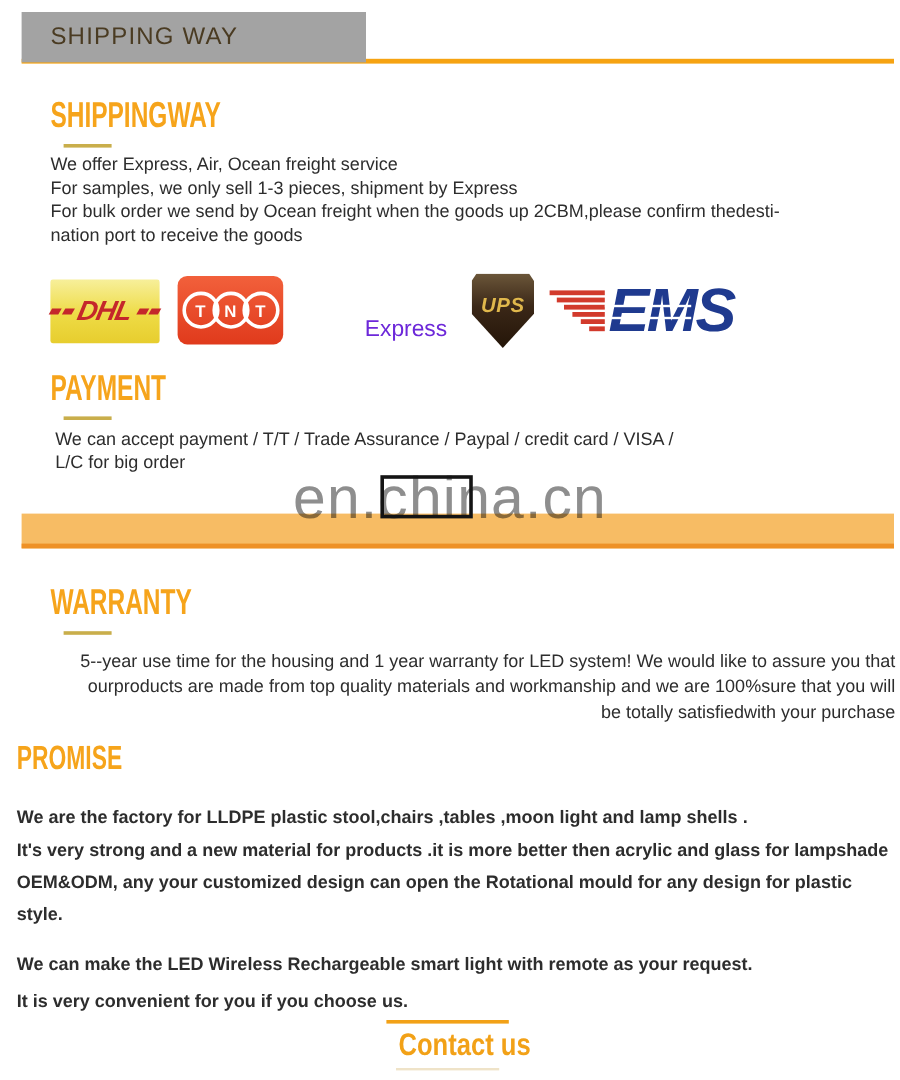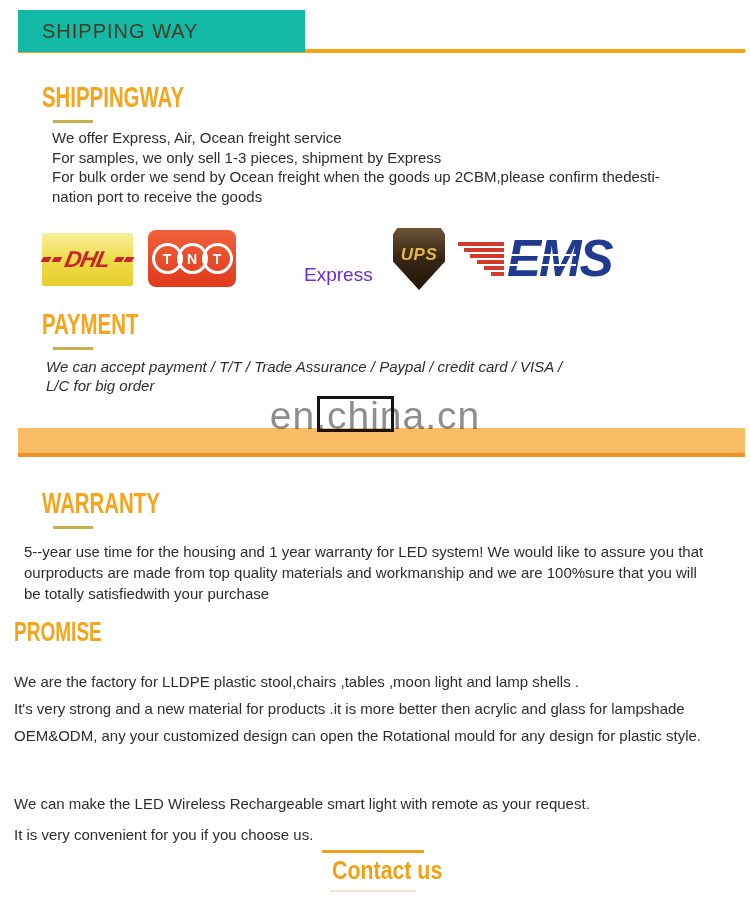--- a/index.html
+++ b/index.html
@@ -1,20 +1,20 @@
 <!DOCTYPE html>
 <html><head>
 <meta charset="utf-8">
 <style>
   html,body{margin:0;padding:0;background:#fff;}
   #page{position:relative;width:750px;height:900px;background:#ffffff;overflow:hidden;
         font-family:"Liberation Sans",sans-serif;color:#2d2d2d;}
 
   
-  .header-box{position:absolute;left:18px;top:10px;width:287px;height:42px;background:#14b8a6;
+  .header-box{position:absolute;left:18px;top:10px;width:287px;height:42px;background:#a3a3a3;
               z-index:2;display:flex;align-items:center;padding-left:24px;box-sizing:border-box;}
   .header-title{font-size:20px;color:#4a3b22;letter-spacing:1px;}
   .header-rule{position:absolute;left:18px;top:49px;width:727px;height:4px;background:#f6a312;z-index:1;}
 
   
   .sec-title{position:absolute;font-weight:bold;color:#f6a41b;font-size:30px;white-space:nowrap;
              transform:scaleX(0.68);transform-origin:left center;letter-spacing:0;}
   .gold-underline{position:absolute;width:40px;height:3px;background:#c9ae4b;}
 
   .body-text{position:absolute;font-size:15px;line-height:20px;white-space:pre-line;color:#2d2d2d;}
@@ -50,46 +50,46 @@
 
   #logo-ems{left:458px;top:233px;width:118px;height:52px;display:flex;align-items:center;}
   .ems-stripes{display:flex;flex-direction:column;align-items:flex-end;gap:2px;width:46px;margin-right:3px;}
   .ems-bar{height:4px;background:#d23a2c;}
   .ems-text{color:#1f3a8f;font-weight:bold;font-style:italic;font-size:51px;letter-spacing:-2px;line-height:48px;}
   .ems-slit{position:absolute;background:#fff;height:2px;width:72px;left:46px;}
 
   
   #orange-bar{position:absolute;left:18px;top:428px;width:727px;height:25px;background:#f7bc64;
               border-bottom:4px solid #ee9126;}
-  #watermark{position:absolute;left:0;top:390px;width:750px;text-align:center;font-size:39px;
+  #watermark{position:absolute;left:0;top:390px;width:750px;text-align:center;font-size:49px;
              color:#8e8e8e;letter-spacing:1px;mix-blend-mode:multiply;z-index:2;line-height:52px;}
   #anno-box{position:absolute;left:317px;top:396px;width:71px;height:30px;border:3px solid #141414;z-index:3;}
 
-  .bold-body{font-weight:normal;}
+  .bold-body{font-weight:bold;}
 
   
   #contact{position:absolute;left:320px;top:850px;width:106px;text-align:center;cursor:pointer;}
   .contact-rule{width:102px;height:3px;background:#f2a117;margin:0 auto 2px auto;}
   .contact-label{display:inline-block;font-size:26px;font-weight:bold;color:#f2a117;
                  transform:scaleX(0.82);transform-origin:center;white-space:nowrap;}
   .contact-rule-faint{width:86px;height:2px;background:#efe3c8;margin:4px auto 0 auto;}
 </style>
 </head>
 <body>
 
 <div id="page">
 
   <div class="header-box">
     <span class="header-title">SHIPPING WAY</span>
   </div>
   <div class="header-rule"></div>
 
   <div class="sec-title" style="left:42px;top:80px;">SHIPPINGWAY</div>
   <div class="gold-underline" style="left:53px;top:120px;"></div>
-  <div class="body-text" style="left:52px;top:128px;width:680px;line-height:19.5px;">We offer Express, Air, Ocean freight service
+  <div class="body-text" style="left:42px;top:128px;width:680px;line-height:19.5px;">We offer Express, Air, Ocean freight service
 For samples, we only sell 1-3 pieces, shipment by Express
 For bulk order we send by Ocean freight when the goods up 2CBM,please confirm thedesti-
 nation port to receive the goods</div>
 
   <div class="logo" id="logo-dhl">
     <span class="dhl-dash"></span>
     <span class="dhl-dash"></span>
     <span class="dhl-text">DHL</span>
     <span class="dhl-dash"></span>
     <span class="dhl-dash"></span>
@@ -124,30 +124,30 @@
       <span class="ems-bar" style="width:20px;"></span>
       <span class="ems-bar" style="width:13px;"></span>
     </span>
     <span class="ems-text">EMS</span>
     <span class="ems-slit" style="top:21px;"></span>
     <span class="ems-slit" style="top:31px;"></span>
   </div>
 
   <div class="sec-title" style="left:42px;top:307px;">PAYMENT</div>
   <div class="gold-underline" style="left:53px;top:347px;"></div>
-  <div class="body-text" style="left:46px;top:357px;width:660px;line-height:19px;font-style:italic;">We can accept payment / T/T  / Trade Assurance / Paypal /  credit card  / VISA /
+  <div class="body-text" style="left:46px;top:357px;width:660px;line-height:19px;">We can accept payment / T/T  / Trade Assurance / Paypal /  credit card  / VISA /
  L/C for big order</div>
 
   <div id="orange-bar"></div>
   <div id="watermark">en.china.cn</div>
   <div id="anno-box"></div>
 
   <div class="sec-title" style="left:42px;top:486px;">WARRANTY</div>
   <div class="gold-underline" style="left:53px;top:526px;"></div>
-  <div class="body-text" style="left:24px;top:541px;width:722px;line-height:21px;">5--year use time for the housing and 1 year warranty for LED system! We would like to assure you that
+  <div class="body-text" style="left:24px;top:541px;width:722px;line-height:21px;text-align:right;">5--year use time for the housing and 1 year warranty for LED system! We would like to assure you that
 ourproducts are made from top quality materials and workmanship and we are 100%sure that you will
 be totally satisfiedwith your purchase</div>
 
   <div class="sec-title" style="left:14px;top:616px;font-size:28px;">PROMISE</div>
   <div class="body-text bold-body" style="left:14px;top:668px;width:732px;line-height:27px;">We are the factory for LLDPE plastic stool,chairs ,tables ,moon light and lamp  shells  .
 It's very strong and a new material  for products  .it is more better then  acrylic and glass for  lampshade
 OEM&amp;ODM, any your customized design can open the Rotational mould for any design for plastic style.</div>
   <div class="body-text bold-body" style="left:14px;top:788px;width:732px;line-height:31px;">We can make the LED Wireless Rechargeable smart light with remote as your request.
 It is very convenient for you if you choose us.</div>
 

